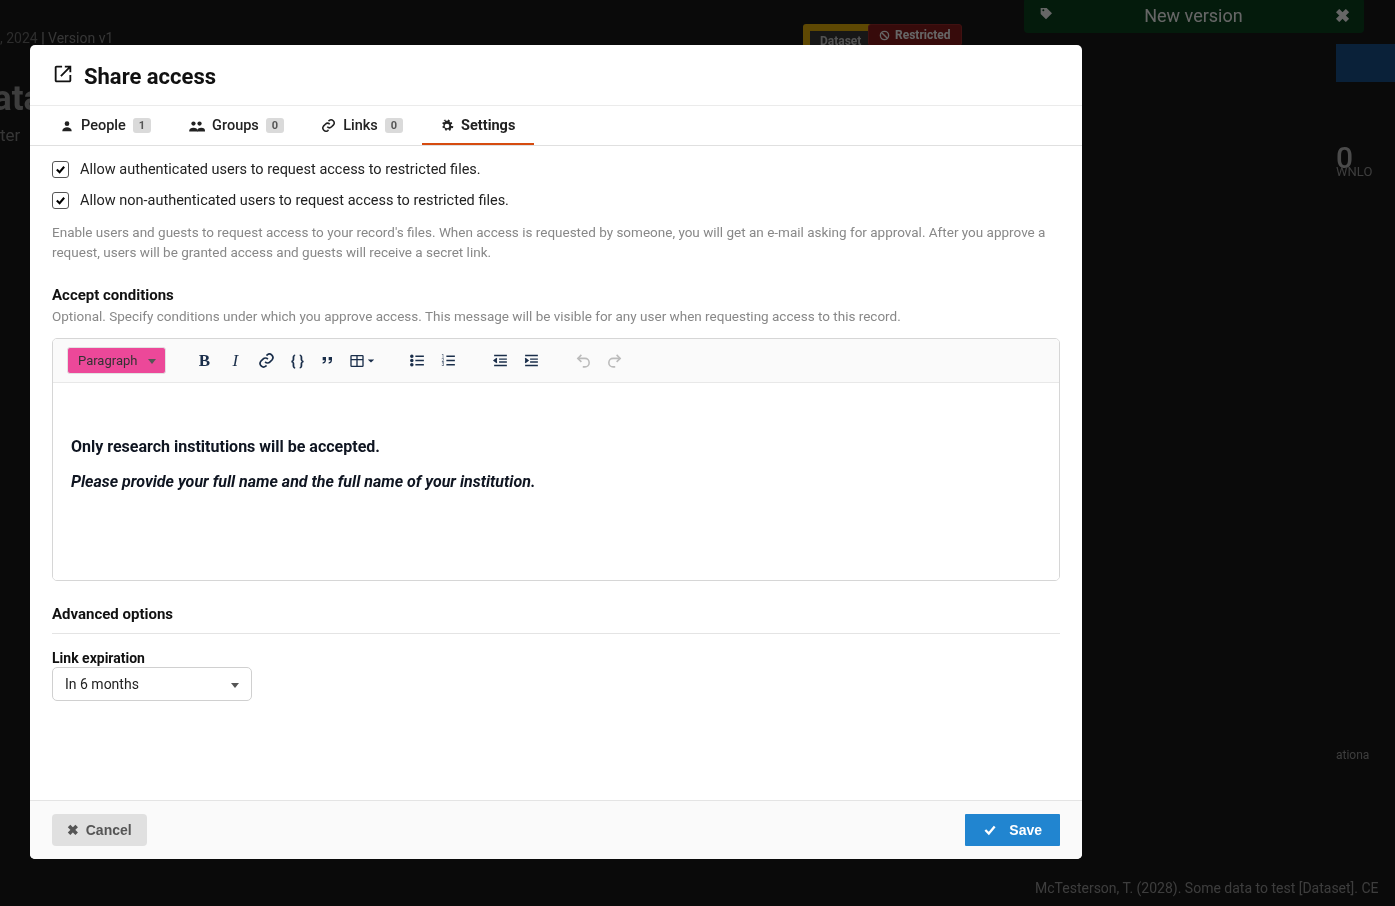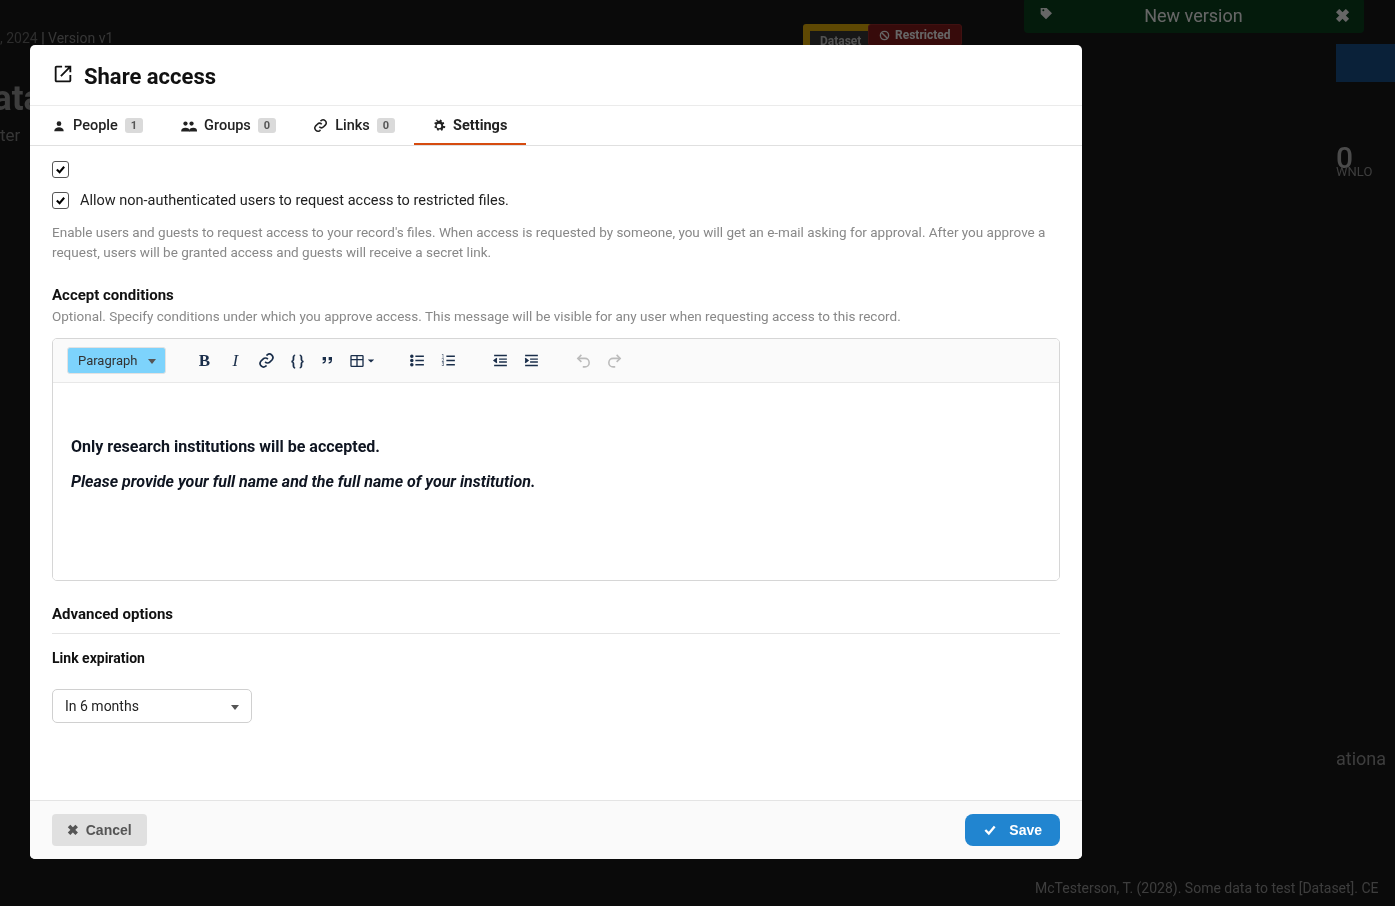--- a/index.html
+++ b/index.html
@@ -125,21 +125,21 @@
       top: 164px;
       left: 1336px;
       color: #999;
       font-size: 13px;
     }
     .bg-ation {
       position: absolute;
       top: 748px;
       left: 1336px;
       color: #999;
-      font-size: 18px;
+      font-size: 12px;
     }
     .bg-citation {
       position: absolute;
       top: 880px;
       left: 1035px;
       color: #999;
       font-size: 14px;
       white-space: nowrap;
     }
 
@@ -195,21 +195,21 @@
       background: #dadada;
       color: #555;
       font-size: 11px;
       font-weight: 700;
       padding: 1px 6px;
       border-radius: 3px;
       min-width: 16px;
       text-align: center;
     }
     .tab-first {
-      margin-left: 4px;
+      margin-left: 12px;
     }
 
     .modal-body {
       flex: 1;
       padding: 15px 22px 0 22px;
       overflow: auto;
     }
 
     .checkbox-row {
       display: flex;
@@ -265,21 +265,21 @@
     .editor-toolbar {
       display: flex;
       align-items: center;
       padding: 8px 14px;
       background: #fafafa;
       border-bottom: 1px solid #e8e8e8;
       gap: 5px;
     }
     .editor-dropdown {
       border: 1px solid #e2e2e2;
-      background: #7dd3fc;
+      background: #ec4899;
       padding: 5px 28px 5px 10px;
       border-radius: 3px;
       font-size: 13px;
       color: #333;
       position: relative;
       margin-right: 20px;
     }
     .editor-dropdown::after {
       content: "";
       position: absolute;
@@ -326,21 +326,21 @@
     .divider {
       border-top: 1px solid #e4e4e4;
       margin-top: 10px;
       margin-bottom: 16px;
     }
 
     .label-small {
       font-size: 14px;
       font-weight: 700;
       color: #111;
-      margin-bottom: 23px;
+      margin-bottom: 1px;
     }
 
     .select {
       border: 1px solid #d0d0d0;
       border-radius: 5px;
       padding: 8px 34px 8px 12px;
       font-size: 14px;
       color: #222;
       position: relative;
       display: inline-block;
@@ -375,21 +375,21 @@
       align-items: center;
       gap: 7px;
       font-weight: 600;
     }
     .btn-save {
       background: #2185d0;
       color: #fff;
       border: none;
       padding: 8px 18px;
       font-size: 14px;
-      border-radius: 8px;
+      border-radius: 1px;
       margin-left: auto;
       display: flex;
       align-items: center;
       gap: 12px;
       font-weight: 600;
     }
   </style>
 </head>
 <body>
 
@@ -469,20 +469,21 @@
     </div>
   </div>
 
   <div class="modal-body">
     <div class="checkbox-row">
       <div class="checkbox-box">
         <svg width="11" height="11" viewBox="0 0 24 24" fill="none" stroke="#000" stroke-width="4.5">
             <polyline points="4,12 10,18 20,6"></polyline>
           </svg>
       </div>
+      <span class="checkbox-label">Allow authenticated users to request access to restricted files.</span>
     </div>
     <div class="checkbox-row">
       <div class="checkbox-box">
         <svg width="11" height="11" viewBox="0 0 24 24" fill="none" stroke="#000" stroke-width="4.5">
             <polyline points="4,12 10,18 20,6"></polyline>
           </svg>
       </div>
       <span class="checkbox-label">Allow non-authenticated users to request access to restricted files.</span>
     </div>
 

